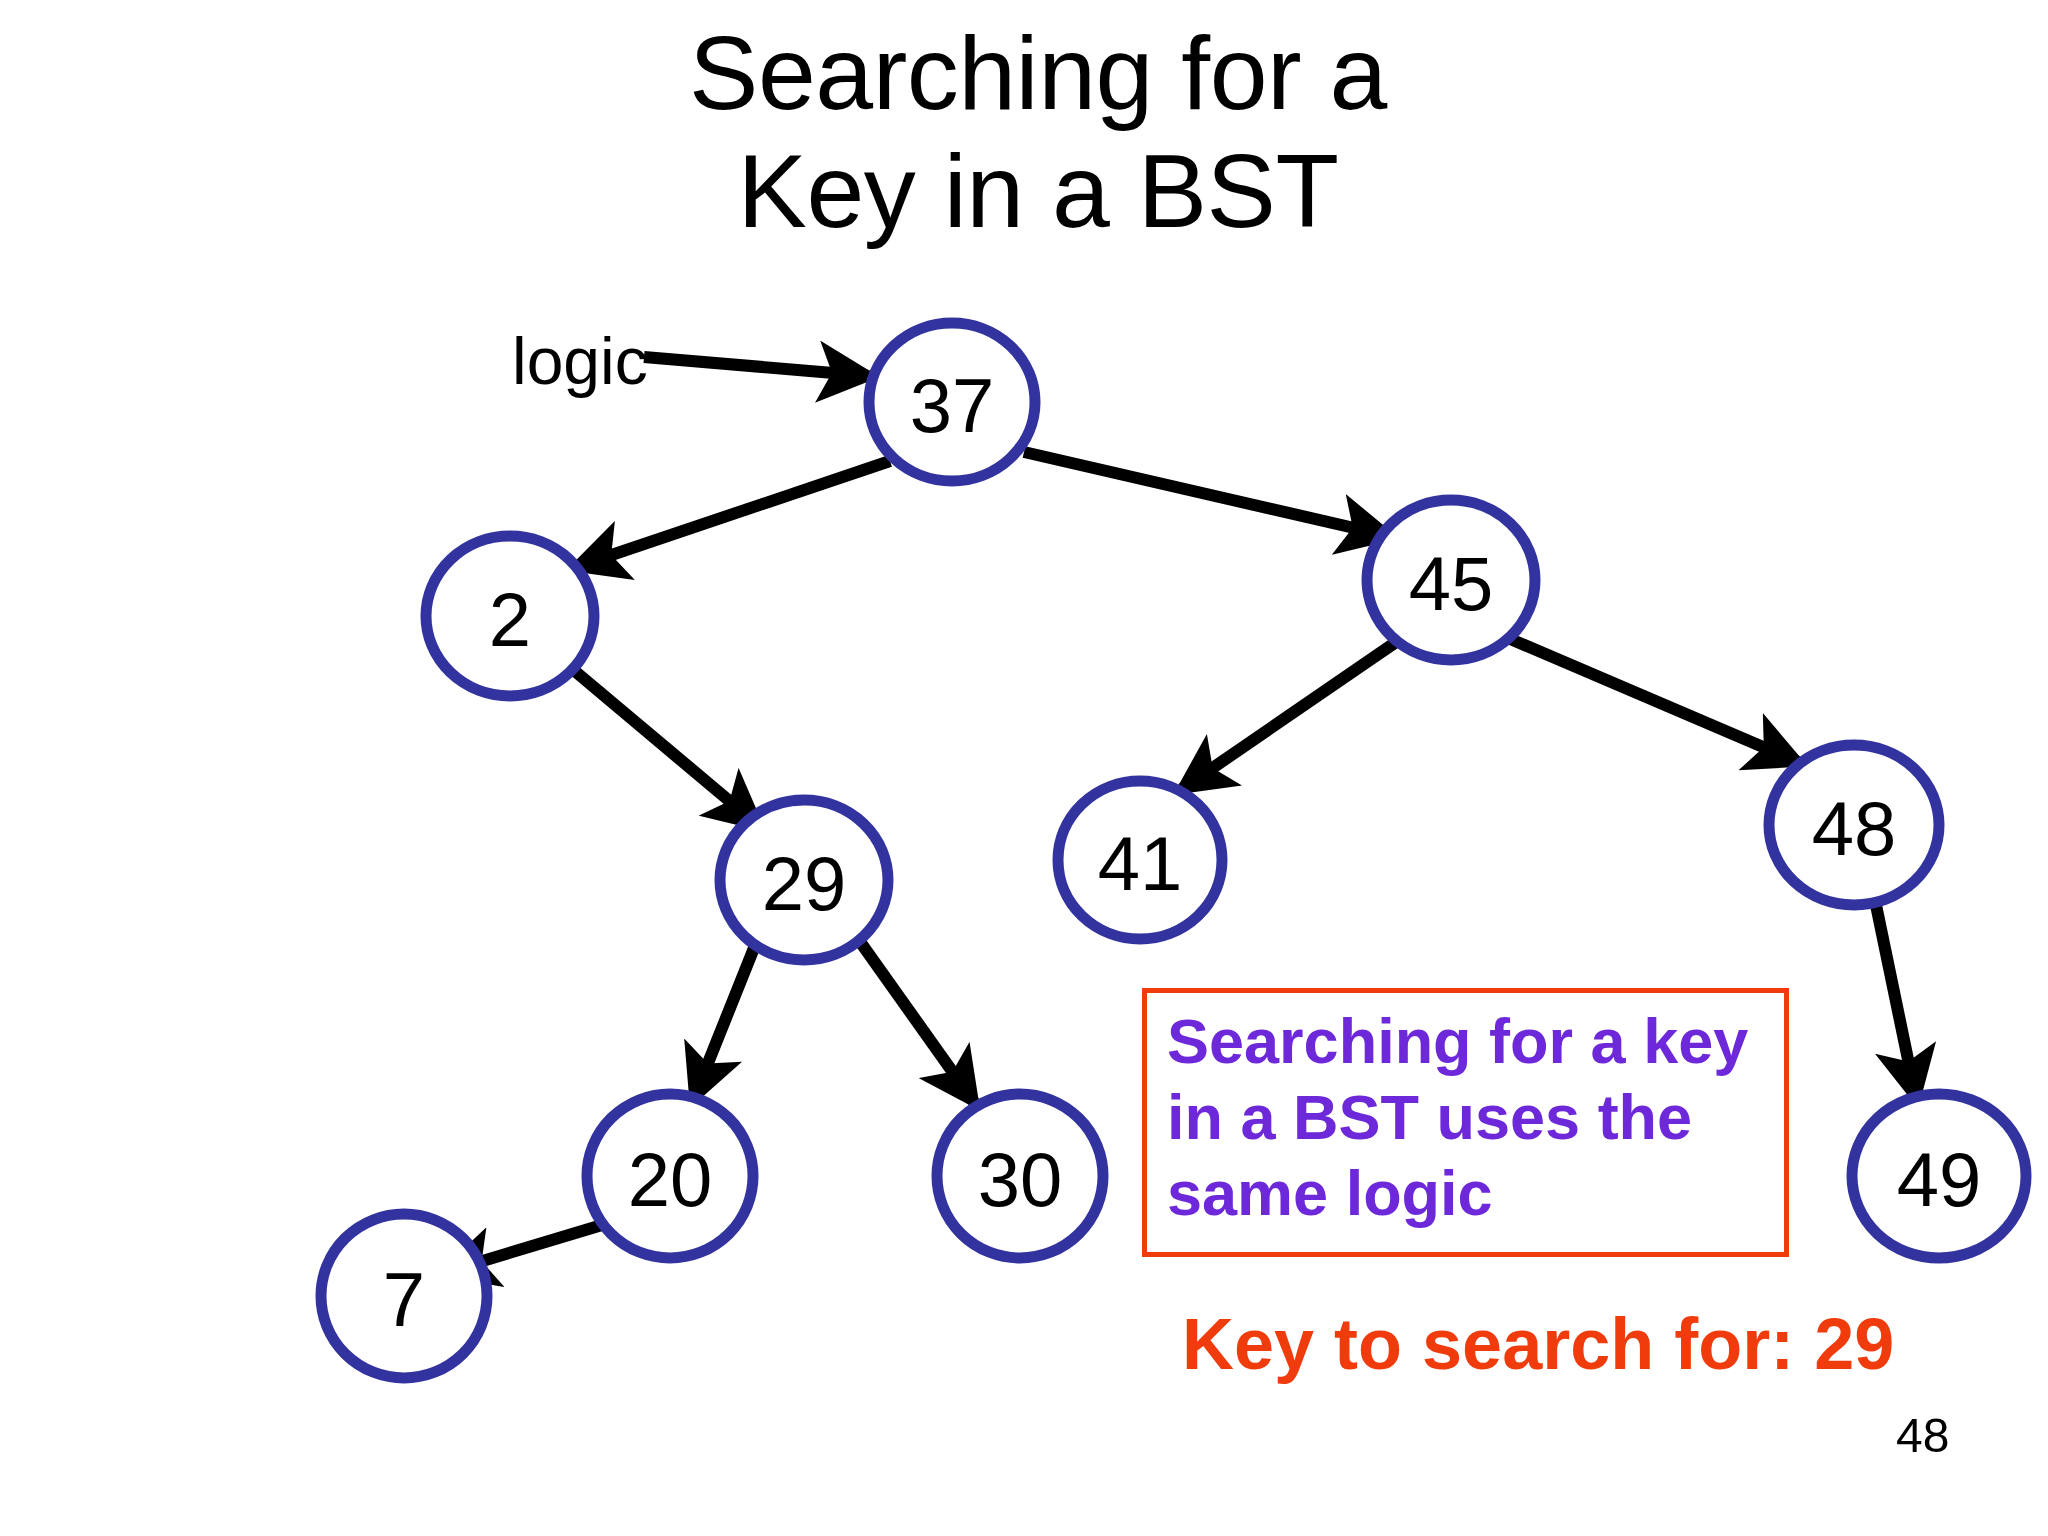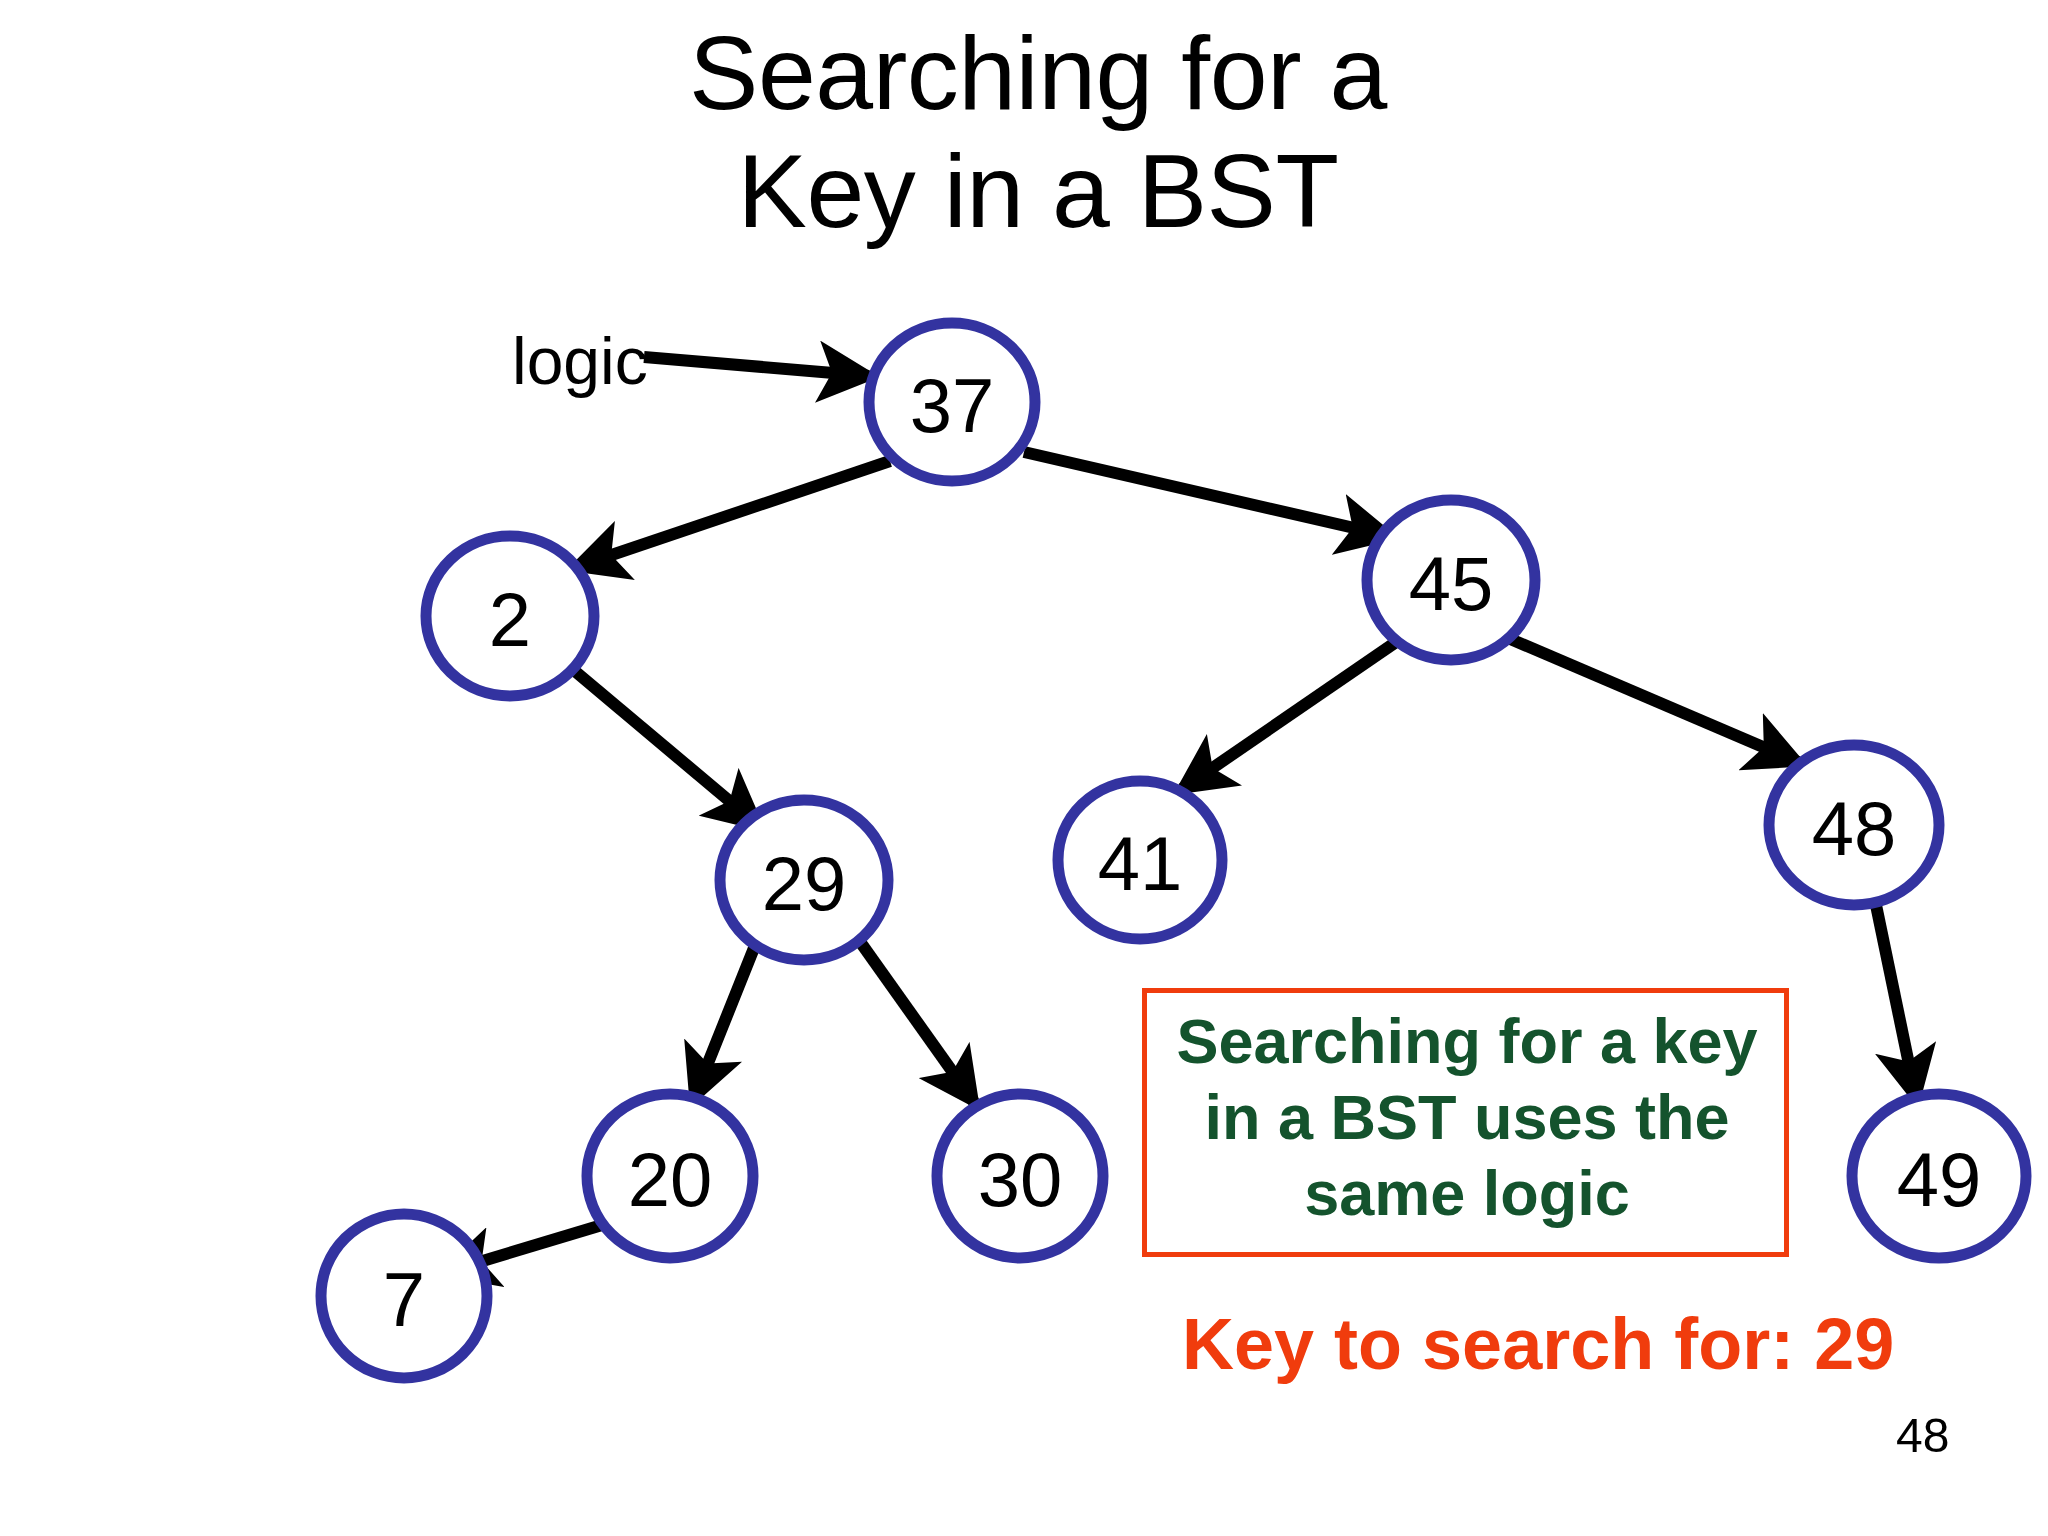--- a/index.html
+++ b/index.html
@@ -80,22 +80,21 @@
   }
   .callout-text {
     position: absolute;
     left: 20px;
     top: 10px;
     width: 600px;
     font-family: "Liberation Sans", sans-serif;
     font-weight: bold;
     font-size: 63px;
     line-height: 76px;
-    color: #14532d;
-    text-align: center;
+    color: #6d28d9;
   }
   .key-line {
     position: absolute;
     left: 1168px;
     top: 1308px;
     font-family: "Liberation Sans", sans-serif;
     font-weight: bold;
     font-size: 72px;
     line-height: 72px;
     color: #f03c0d;

